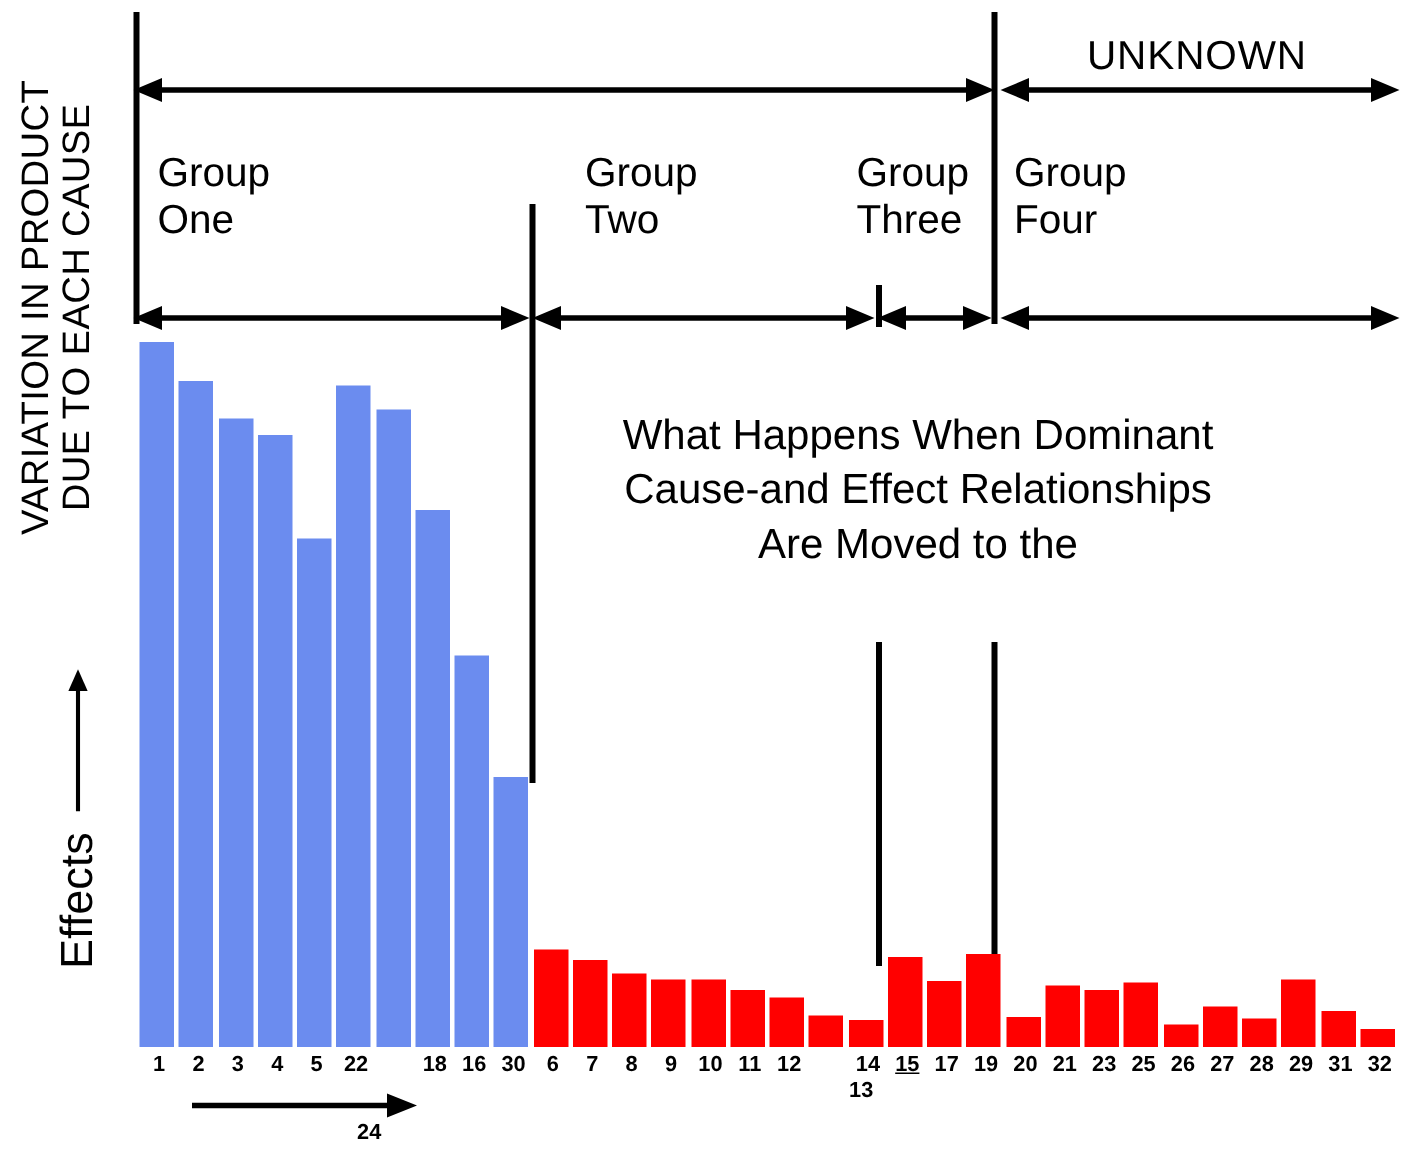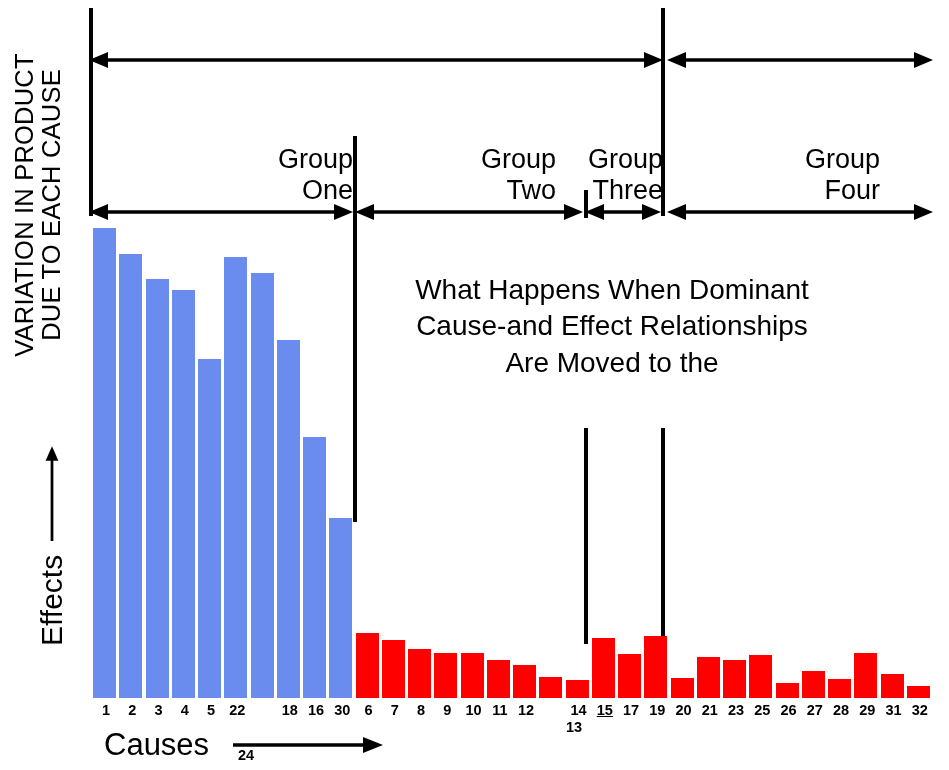--- a/index.html
+++ b/index.html
@@ -46,22 +46,22 @@
   #left-spine{left:89px;top:8px;width:4px;height:208px;background:#000;}
 
   
   .band-label{
     position:absolute;text-align:center;
     font-size:27px;letter-spacing:0.6px;white-space:nowrap;
   }
 
   
   .group-label{
-    position:absolute;text-align:right;
-    font-size:27px;line-height:1.16;margin-top:44px;
+    position:absolute;text-align:left;
+    font-size:27px;line-height:1.16;
   }
   .group-label span{display:block;}
   
   #group-three{overflow:hidden;}
 
   
   .vrule{position:absolute;background:#000;width:4px;}
 
   
   .arrowrow{position:absolute;height:24px;}
@@ -113,20 +113,21 @@
   <div id="effects-wrap">
     <div id="effects-text">Effects</div>
     <svg id="effects-arrow" width="118" height="20" viewBox="0 0 118 20">
       <line x1="0" y1="10" x2="105" y2="10" stroke="#000" stroke-width="3.4"></line>
       <polygon points="118,10 100,2 100,18" fill="#000"></polygon>
     </svg>
   </div>
 
   <div class="vrule abs" id="left-spine"></div>
 
+  <div class="band-label" style="left:667px;top:22px;width:262px;">UNKNOWN</div>
 
   <div class="arrowrow" style="left:89px;top:48px;width:844px;">
     <svg width="844" height="24" viewBox="0 0 844 24">
 
       <line x1="6" y1="12" x2="568" y2="12" stroke="#000" stroke-width="3.6"></line>
       <polygon points="0,12 19,4 19,20" fill="#000"></polygon>
       <polygon points="574,12 555,4 555,20" fill="#000"></polygon>
 
       <line x1="584" y1="12" x2="836" y2="12" stroke="#000" stroke-width="3.6"></line>
       <polygon points="578,12 597,4 597,20" fill="#000"></polygon>
@@ -254,20 +255,19 @@
       <div class="xtick" style="left: 656.25px; width: 26.25px;">25</div>
       <div class="xtick" style="left: 682.5px; width: 26.25px;">26</div>
       <div class="xtick" style="left: 708.75px; width: 26.25px;">27</div>
       <div class="xtick" style="left: 735px; width: 26.25px;">28</div>
       <div class="xtick" style="left: 761.25px; width: 26.25px;">29</div>
       <div class="xtick" style="left: 787.5px; width: 26.25px;">31</div>
       <div class="xtick" style="left: 813.75px; width: 26.25px;">32</div>
     </div>
 
   <div id="causes-wrap">
-    <div id="causes-text">Causes</div>
     <svg id="causes-arrow" width="150" height="20" viewBox="0 0 150 20">
       <line x1="0" y1="10" x2="134" y2="10" stroke="#000" stroke-width="3.6"></line>
       <polygon points="150,10 130,2 130,18" fill="#000"></polygon>
     </svg>
   </div>
 
 </div>
 
 </body></html>

